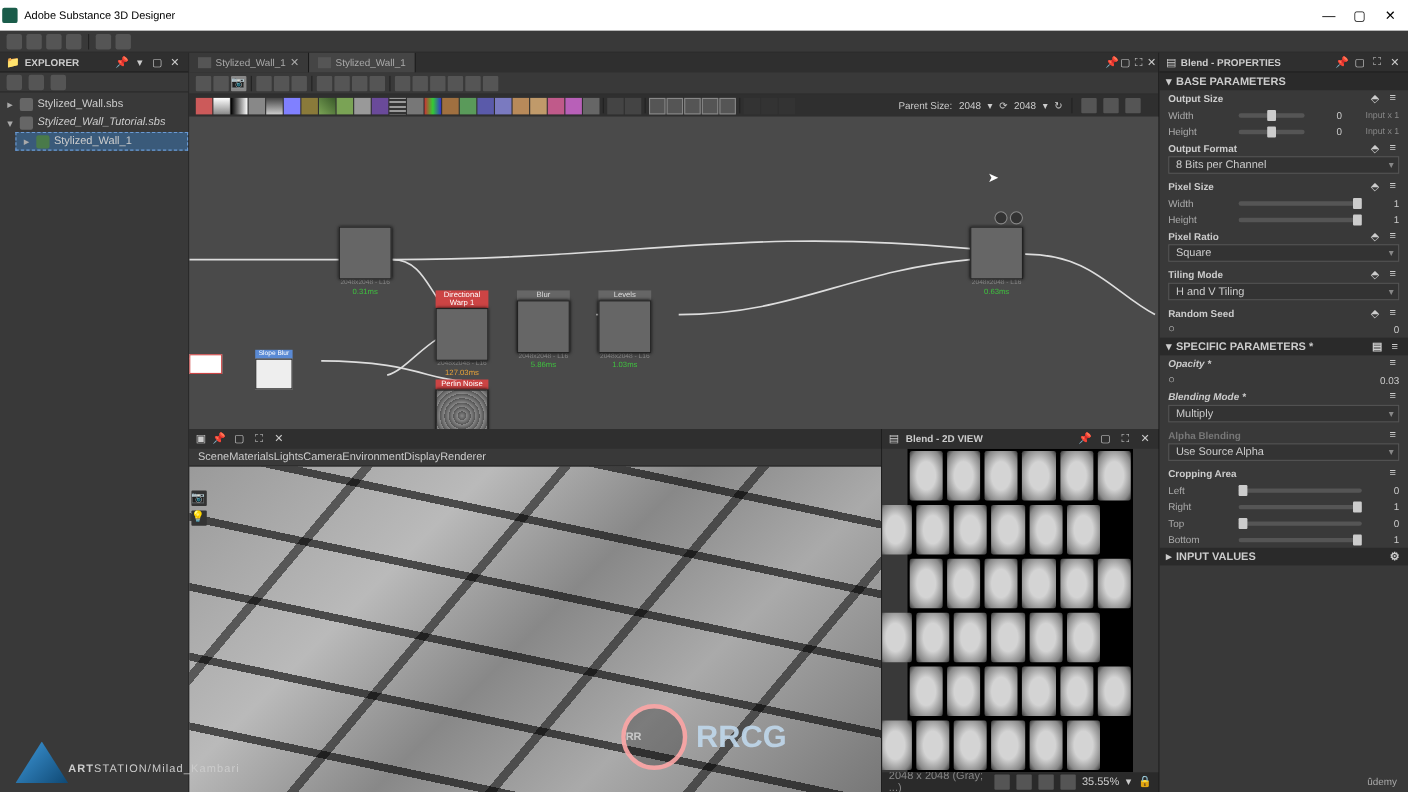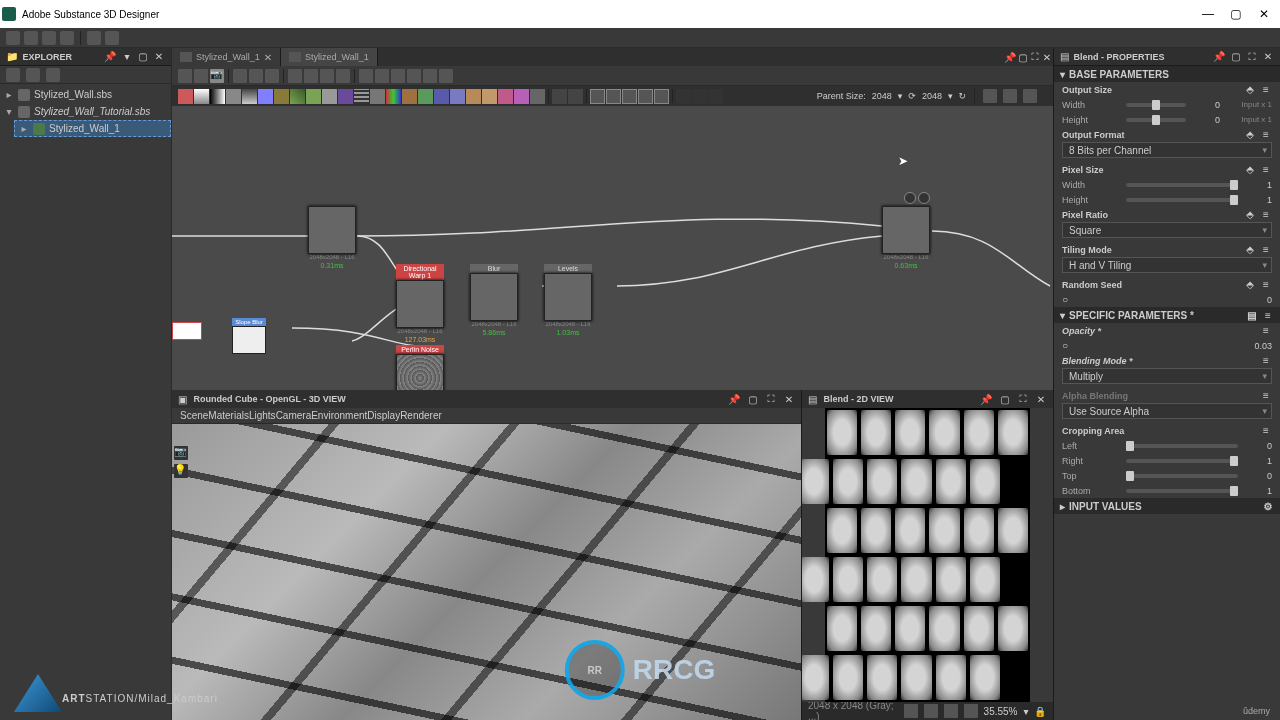--- a/index.html
+++ b/index.html
@@ -70,21 +70,21 @@
 .prop-ex { width: 48px; font-size: 8px; color: #888; text-align: right; }
 .drop { height: 16px; margin: 0 8px 4px 8px; background: #333; border: 1px solid #555; display: flex; align-items: center; padding: 0 6px; font-size: 9px; color: #888; position: relative; }
 .drop::after { content: "▾"; position: absolute; right: 4px; color: #888; }
 .statusbar { height: 18px; background: #2a2a2a; display: flex; align-items: center; padding: 0 6px; gap: 6px; }
 .zoom-stat { margin-left: auto; display: flex; align-items: center; gap: 6px; }
 .watermark { position: absolute; left: 14px; bottom: 8px; display: flex; align-items: center; gap: 0; z-index: 100; }
 .wm-logo { width: 48px; height: 38px; background: linear-gradient(135deg, #3fa4ed, #0a4a7a); clip-path: polygon(50% 0, 100% 100%, 0 100%); opacity: 0.9; }
 .wm-text { font-size: 28px; color: #fff; letter-spacing: 1px; }
 .wm-text b { font-weight: 800; }
 .rrcg { position: absolute; left: 50%; bottom: 20px; transform: translateX(-50%); display: flex; align-items: center; gap: 8px; z-index: 99; opacity: 0.9; }
-.rrcg .circ { width: 60px; height: 60px; border: 4px solid #0ea5e9; border-radius: 50%; display: flex; align-items: center; justify-content: center; font-size: 22px; font-weight: bold; color: #3a8fd4; background: rgba(0,0,0,0.3); }
+.rrcg .circ { width: 60px; height: 60px; border: 4px solid #fca5a5; border-radius: 50%; display: flex; align-items: center; font-size: 22px; font-weight: bold; color: #3a8fd4; background: rgba(0,0,0,0.3); }
 .rrcg .tx { font-size: 28px; font-weight: 800; color: #c0d8ec; }
 .udemy { position: absolute; right: 10px; bottom: 4px; color: #aaa; font-size: 9px; z-index: 101; }
 svg.wires { position: absolute; inset: 0; width: 100%; height: 100%; pointer-events: none; }
 .cursor { position: absolute; font-size: 12px; color: #fff; z-index: 50; }
 .sep { width: 1px; height: 14px; background: #222; margin: 0 2px; flex-shrink: 0; }
 .node-pins { position: absolute; top: -14px; right: 0; display: flex; gap: 2px; }
 .node-pin { width: 12px; height: 12px; border-radius: 50%; background: #333; border: 1px solid #888; }
 </style>
 </head>
 <body>
@@ -301,21 +301,20 @@
           <div style="width:34px;height:28px;background:#eee;border:1px solid #222"></div>
         </div>
 
         <div class="cursor" style="left:726px;top:48px">➤</div>
       </div>
 
       <div class="bottom">
         <div class="view3d">
           <div class="view-header">
             <span>▣</span>
-            <span class="title" style="flex:1;font-weight:bold;font-size:9px">Rounded Cube - OpenGL - 3D VIEW</span>
             <div class="phbtn">📌</div>
             <div class="phbtn">▢</div>
             <div class="phbtn">⛶</div>
             <div class="phbtn">✕</div>
           </div>
           <div class="view-menu">
             <span>Scene</span>
             <span>Materials</span>
             <span>Lights</span>
             <span>Camera</span>

